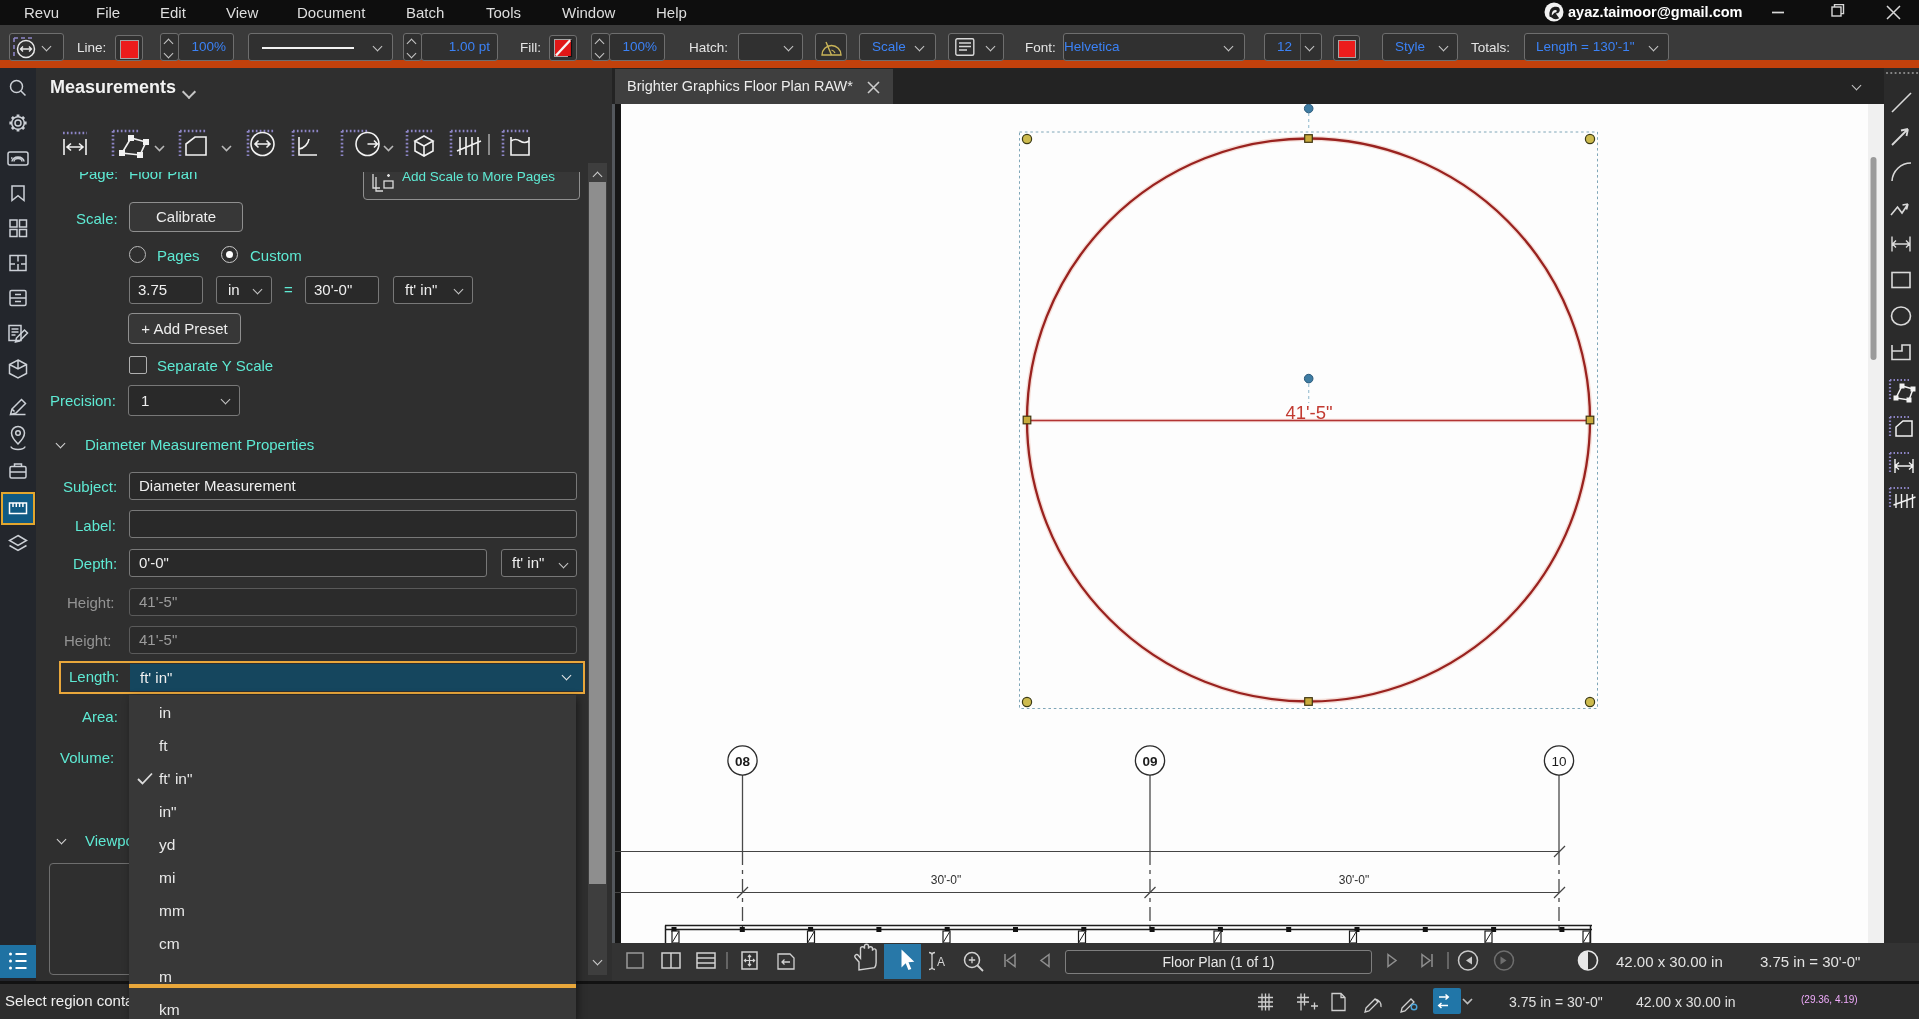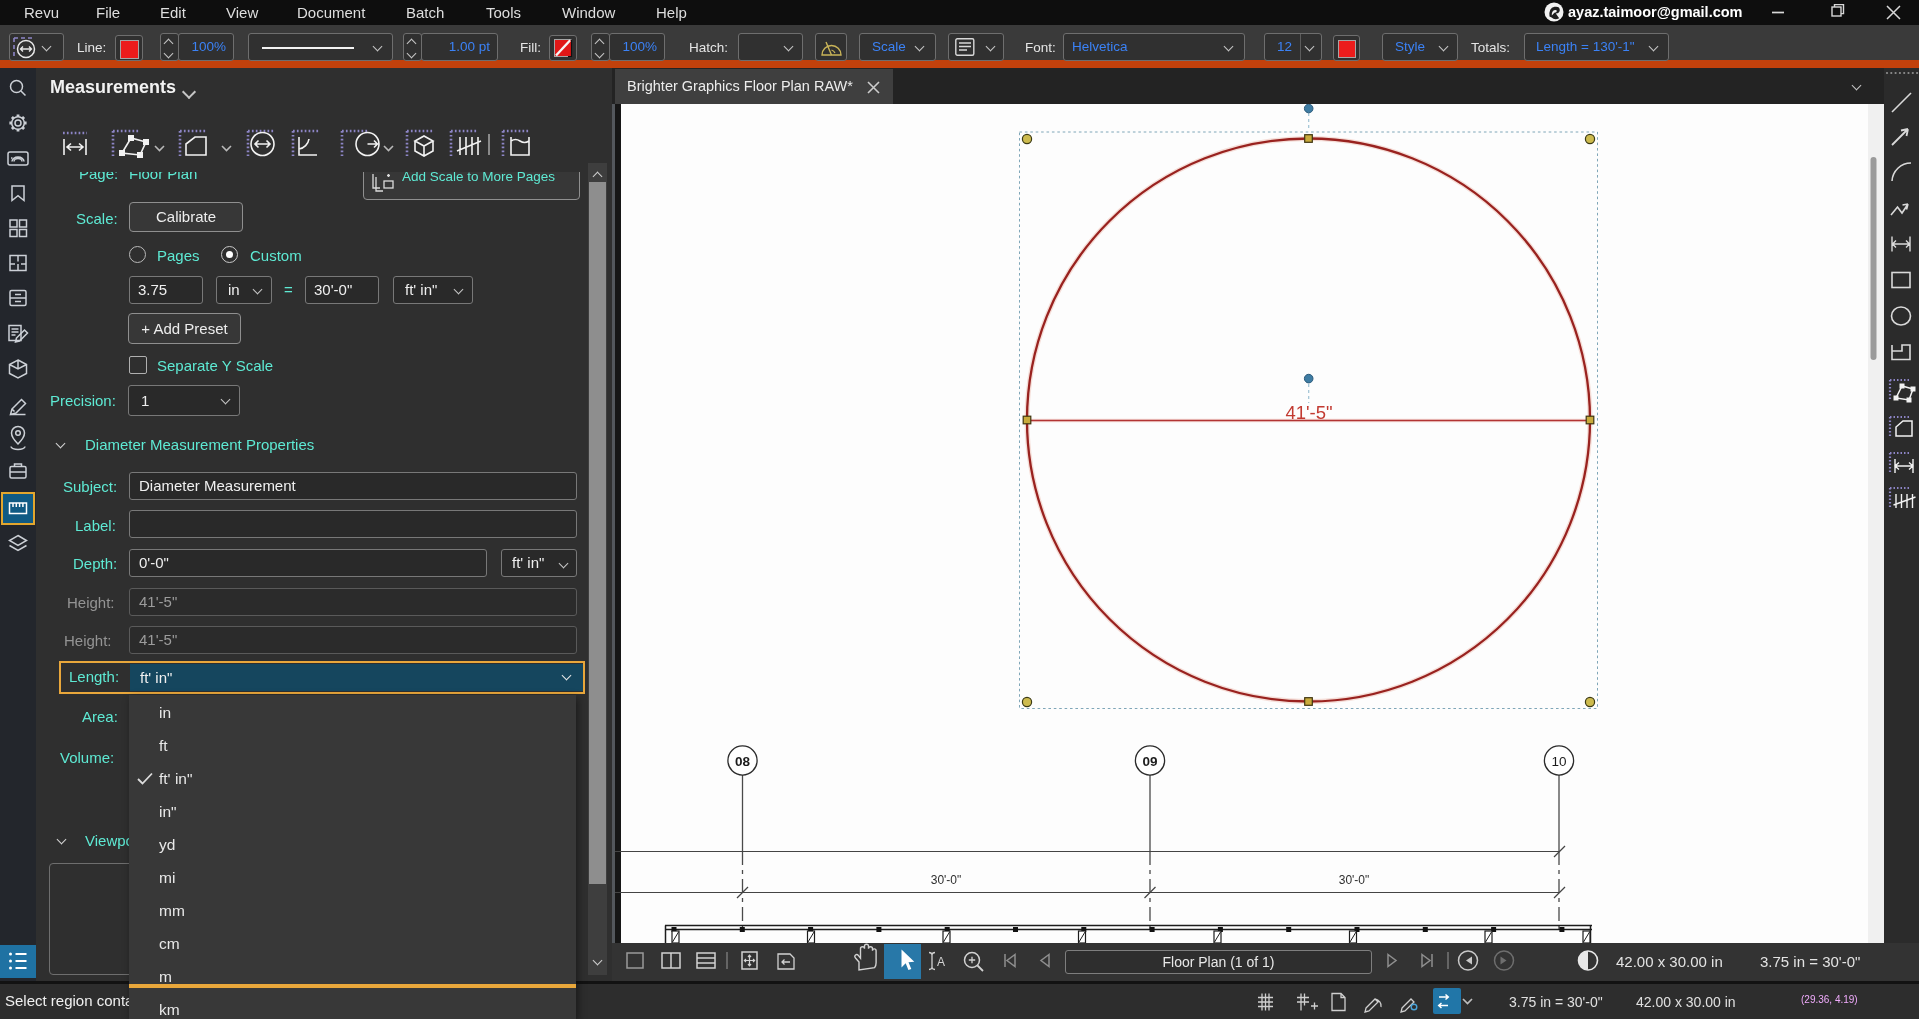--- a/index.html
+++ b/index.html
@@ -86,21 +86,21 @@
  </svg>
  <div class="tbx" style="left:859px;top:8px;width:77px;height:28px;line-height:26px;padding-left:12px">Scale</div>
  <span class="chvs" style="left:916px;top:18px"></span>
  <div class="tbx" style="left:948px;top:8px;width:56px;height:28px"></div>
  <svg style="left:955px;top:13px" width="20" height="18" viewBox="0 0 20 18">
   <rect x="0.8" y="0.8" width="18" height="16.5" fill="none" stroke="#d8d8d8" stroke-width="1.4" rx="1.5"></rect>
   <path d="M4 5 h12 M4 8.5 h12 M4 12 h8" stroke="#d8d8d8" stroke-width="1.4"></path>
  </svg>
  <span class="chvs" style="left:987px;top:18px"></span>
  <span class="tlb" style="left:1025px;top:15px">Font:</span>
- <div class="tbx" style="left:1063px;top:8px;width:182px;height:28px;line-height:26px;padding-left:8px">Helvetica</div>
+ <div class="tbx" style="left:1063px;top:8px;width:182px;height:28px;line-height:26px;padding-left:0">Helvetica</div>
  <span class="chvs" style="left:1225px;top:18px"></span>
  <div class="tbx" style="left:1264px;top:8px;width:58px;height:28px;line-height:26px;padding-left:12px">12</div>
  <div class="a" style="left:1300px;top:9px;width:1px;height:26px;background:#5c5c5c"></div>
  <span class="chvs" style="left:1306px;top:18px"></span>
  <div class="tbx" style="left:1333px;top:10px;width:27px;height:26px"></div>
  <div class="a" style="left:1338px;top:15px;width:16px;height:16px;background:#ec1c1c;border:1px solid #a5a5a5"></div>
  <div class="tbx" style="left:1382px;top:8px;width:76px;height:28px;line-height:26px;padding-left:12px">Style</div>
  <span class="chvs" style="left:1440px;top:18px"></span>
  <span class="tlb" style="left:1471px;top:15px">Totals:</span>
  <div class="tbx" style="left:1524px;top:8px;width:145px;height:28px;line-height:26px;padding-left:11px">Length = 130'-1"</div>

